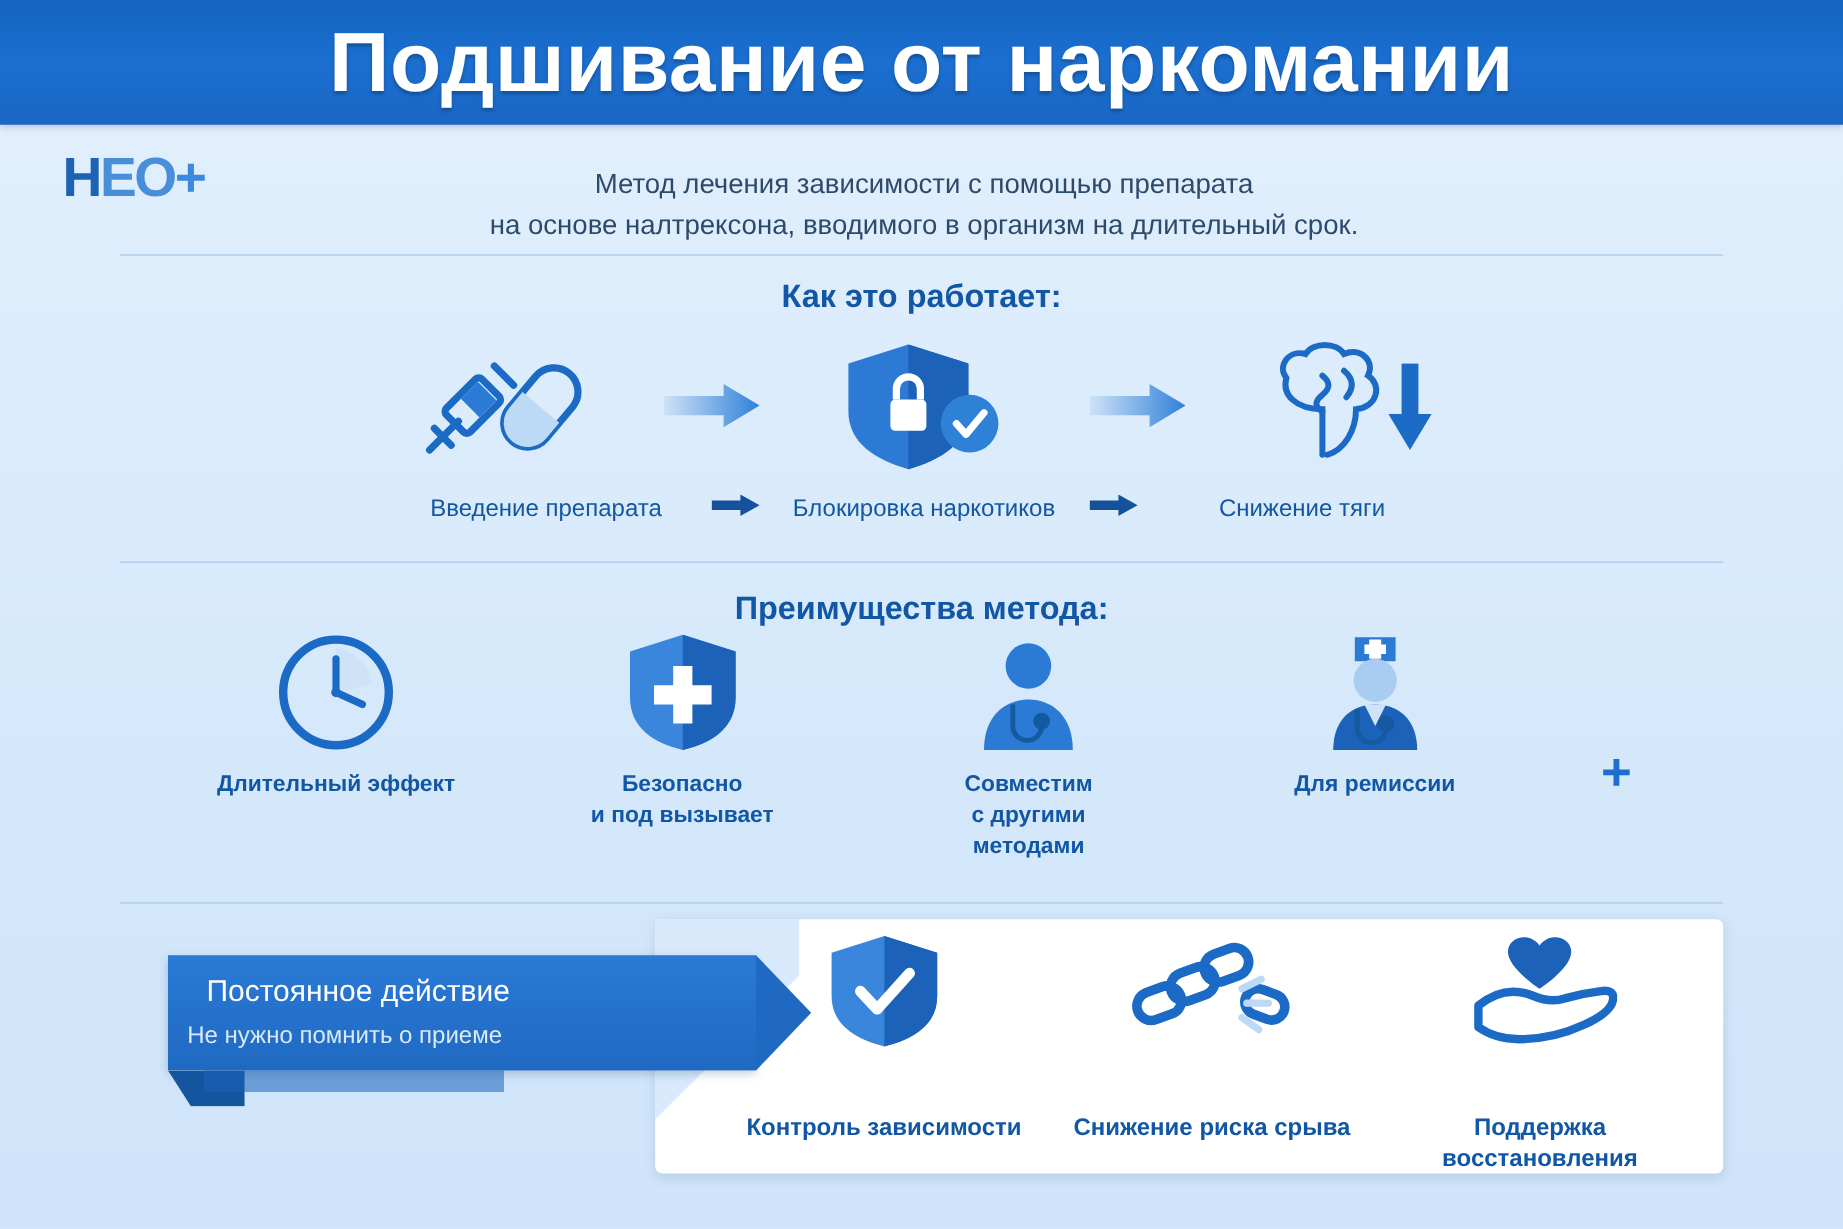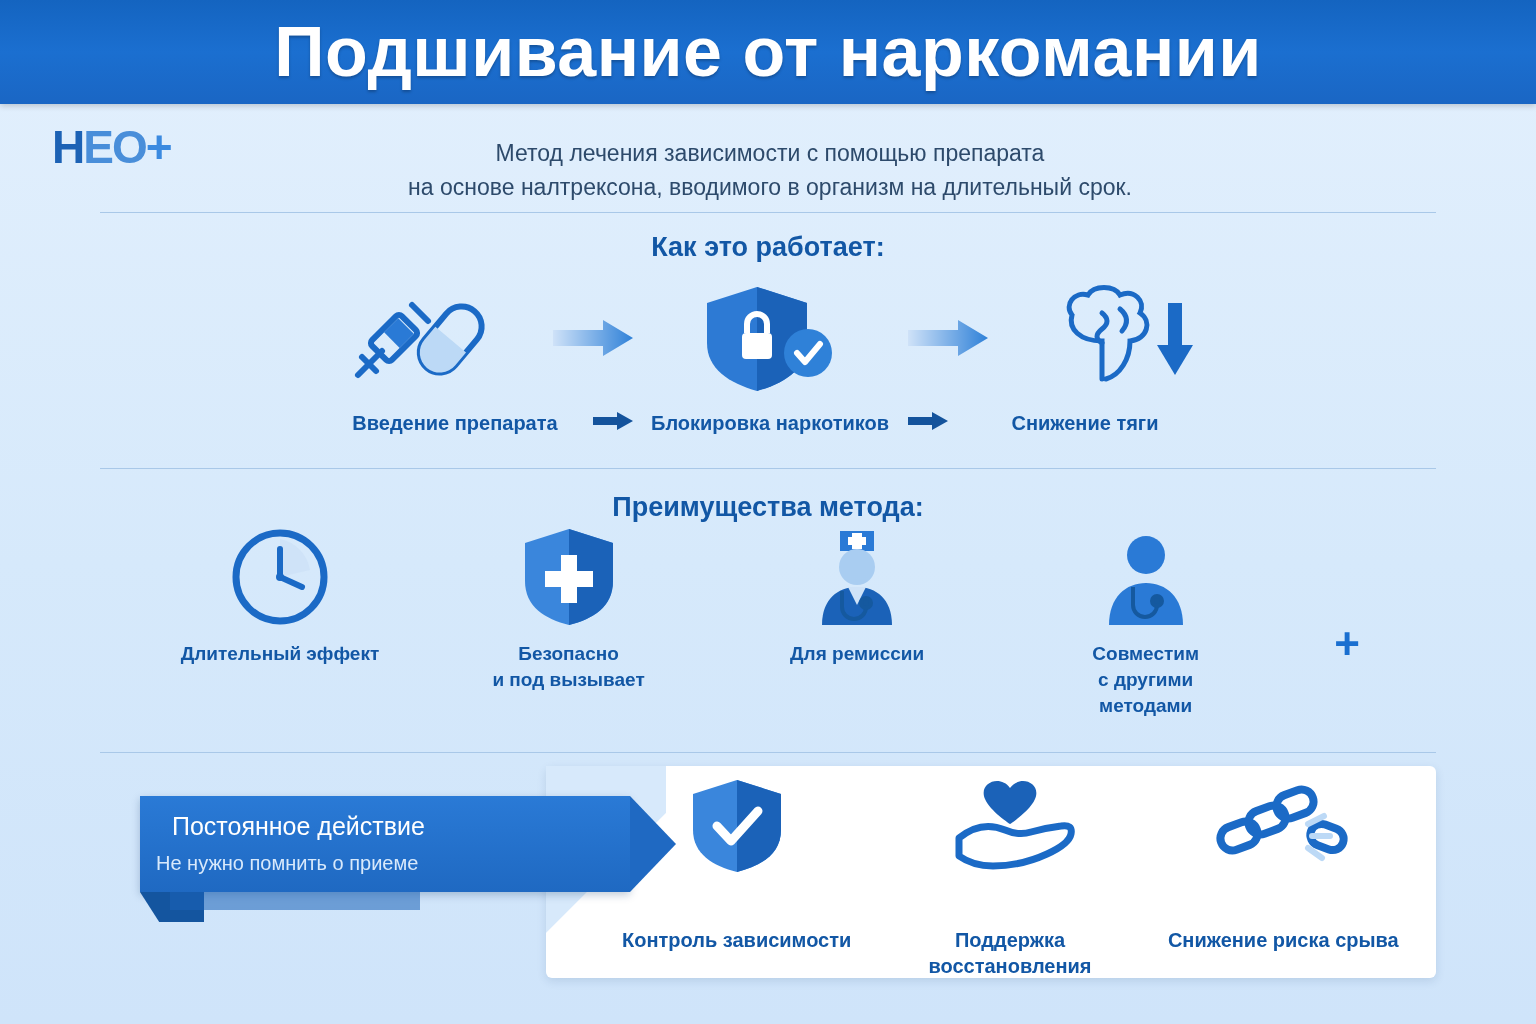--- a/index.html
+++ b/index.html
@@ -58,21 +58,21 @@
   .how-row{
     position:absolute;left:330px;top:278px;width:880px;height:120px;
     display:flex;align-items:center;justify-content:space-between;
   }
   .how-icon{width:170px;height:115px;display:flex;align-items:center;justify-content:center;}
   .big-arrow{width:86px;height:40px;display:flex;align-items:center;justify-content:center;}
 
   .how-labels{
     position:absolute;left:330px;top:412px;width:880px;
     display:flex;align-items:center;justify-content:space-between;
-    color:#1257a5;font-size:20px;font-weight:bold;
+    color:#1257a5;font-size:20px;font-weight:normal;
   }
   .how-labels .lab{width:250px;text-align:center;}
   .how-labels .sm-arrow{width:46px;text-align:center;}
 
   
   .benefits{
     position:absolute;left:180px;top:525px;width:1180px;height:200px;
     display:flex;align-items:flex-start;justify-content:space-between;
   }
   .benefit{width:200px;display:flex;flex-direction:column;align-items:center;}
@@ -269,105 +269,105 @@
       </div>
       <div class="blabel">
         <div>Безопасно</div>
         <div>и под вызывает</div>
       </div>
     </div>
 
     <div class="benefit">
       <div class="bicon">
         <svg width="110" height="104" viewBox="0 0 110 104">
+          <circle cx="55" cy="30" r="19" fill="#2a7ad6"></circle>
+          <path d="M18 100 C18 72 35 58 55 58 C75 58 92 72 92 100 Z" fill="#2a7ad6"></path>
+          <g fill="none" stroke="#15599f" stroke-width="4">
+            <path d="M42 62 v18 a12 12 0 0 0 24 0 v-8"></path>
+            <circle cx="66" cy="76" r="5" fill="#15599f"></circle>
+          </g>
+        </svg>
+      </div>
+      <div class="blabel">
+        <div>Совместим</div>
+        <div>с другими</div>
+        <div>методами</div>
+      </div>
+    </div>
+
+    <div class="benefit">
+      <div class="bicon">
+        <svg width="110" height="104" viewBox="0 0 110 104">
           <path d="M38 6 h34 v20 h-34 z" fill="#2a7ad6"></path>
           <path d="M50 8 h10 v16 h-10 z M46 12 h18 v8 h-18 z" fill="#ffffff"></path>
           <circle cx="55" cy="42" r="18" fill="#a9cdf1"></circle>
           <path d="M20 100 C20 74 36 62 55 62 C74 62 90 74 90 100 Z" fill="#1b62b8"></path>
           <path d="M46 62 l9 18 l9 -18 z" fill="#cfe3f8"></path>
           <g fill="none" stroke="#15599f" stroke-width="4">
             <path d="M40 66 v16 a12 12 0 0 0 24 0 v-6"></path>
             <circle cx="64" cy="78" r="5" fill="#15599f"></circle>
           </g>
         </svg>
       </div>
       <div class="blabel">Для ремиссии</div>
     </div>
 
-    <div class="benefit">
-      <div class="bicon">
-        <svg width="110" height="104" viewBox="0 0 110 104">
-          <circle cx="55" cy="30" r="19" fill="#2a7ad6"></circle>
-          <path d="M18 100 C18 72 35 58 55 58 C75 58 92 72 92 100 Z" fill="#2a7ad6"></path>
-          <g fill="none" stroke="#15599f" stroke-width="4">
-            <path d="M42 62 v18 a12 12 0 0 0 24 0 v-8"></path>
-            <circle cx="66" cy="76" r="5" fill="#15599f"></circle>
-          </g>
-        </svg>
-      </div>
-      <div class="blabel">
-        <div>Совместим</div>
-        <div>с другими</div>
-        <div>методами</div>
-      </div>
-    </div>
-
     <div class="plus-sign">+</div>
 
   </div>
 
   <div class="divider d3"></div>
 
   <div class="bottom-card"></div>
   <div class="bottom-cut"></div>
 
   <div class="bottom-items">
 
     <div class="bitem">
       <div class="bicon">
         <svg width="100" height="96" viewBox="0 0 100 96">
           <path d="M50 2 L94 16 V52 C94 76 74 88 50 94 C26 88 6 76 6 52 V16 Z" fill="#3a86dc"></path>
           <path d="M50 2 L94 16 V52 C94 76 74 88 50 94 Z" fill="#1b62b8"></path>
           <path d="M30 48 l14 15 l27 -30" fill="none" stroke="#ffffff" stroke-width="9" stroke-linecap="round" stroke-linejoin="round"></path>
         </svg>
       </div>
       <div class="blabel">Контроль зависимости</div>
-    </div>
-
-    <div class="bitem">
-      <div class="bicon">
-        <svg width="130" height="96" viewBox="0 0 130 96">
-          <path d="M65 10 c10 -14 32 -5 25 11 c-5 12 -25 25 -25 25 c0 0 -20 -13 -25 -25 c-7 -16 15 -25 25 -11 z" fill="#1b62b8"></path>
-          <path d="M14 60 q22 -18 46 -8 q14 6 26 2 q14 -4 30 -6 q12 -2 10 8 q-2 10 -24 20 q-26 12 -54 12 q-20 0 -34 -10 z" fill="none" stroke="#1b6ac6" stroke-width="7" stroke-linejoin="round"></path>
-        </svg>
-      </div>
-      <div class="blabel">
-        <div>Поддержка</div>
-        <div>восстановления</div>
-      </div>
     </div>
 
     <div class="bitem">
       <div class="bicon">
         <svg width="150" height="96" viewBox="0 0 150 96">
           <g fill="none" stroke="#1b6ac6" stroke-width="8" stroke-linecap="round">
             <rect x="12" y="46" width="38" height="24" rx="12" transform="rotate(-20 31 58)"></rect>
             <rect x="40" y="30" width="38" height="24" rx="12" transform="rotate(-20 59 42)"></rect>
             <rect x="68" y="14" width="38" height="24" rx="12" transform="rotate(-20 87 26)"></rect>
             <rect x="102" y="48" width="34" height="22" rx="11" transform="rotate(20 119 59)"></rect>
           </g>
           <g stroke="#bcd9f6" stroke-width="6" stroke-linecap="round">
             <line x1="100" y1="46" x2="116" y2="38"></line>
             <line x1="104" y1="58" x2="122" y2="58"></line>
             <line x1="100" y1="70" x2="114" y2="80"></line>
           </g>
         </svg>
       </div>
       <div class="blabel">Снижение риска срыва</div>
     </div>
+
+    <div class="bitem">
+      <div class="bicon">
+        <svg width="130" height="96" viewBox="0 0 130 96">
+          <path d="M65 10 c10 -14 32 -5 25 11 c-5 12 -25 25 -25 25 c0 0 -20 -13 -25 -25 c-7 -16 15 -25 25 -11 z" fill="#1b62b8"></path>
+          <path d="M14 60 q22 -18 46 -8 q14 6 26 2 q14 -4 30 -6 q12 -2 10 8 q-2 10 -24 20 q-26 12 -54 12 q-20 0 -34 -10 z" fill="none" stroke="#1b6ac6" stroke-width="7" stroke-linejoin="round"></path>
+        </svg>
+      </div>
+      <div class="blabel">
+        <div>Поддержка</div>
+        <div>восстановления</div>
+      </div>
+    </div>
   </div>
 
   <div class="ribbon"></div>
   <div class="ribbon-point"></div>
   <div class="ribbon-tail"></div>
   <div class="ribbon-strip"></div>
   <div class="ribbon-title">Постоянное действие</div>
   <div class="ribbon-sub">Не нужно помнить о приеме</div>
 
 </div>

